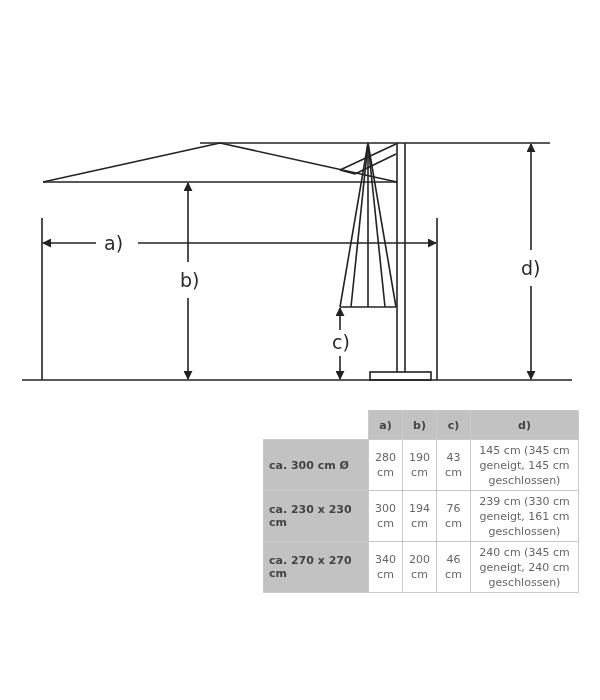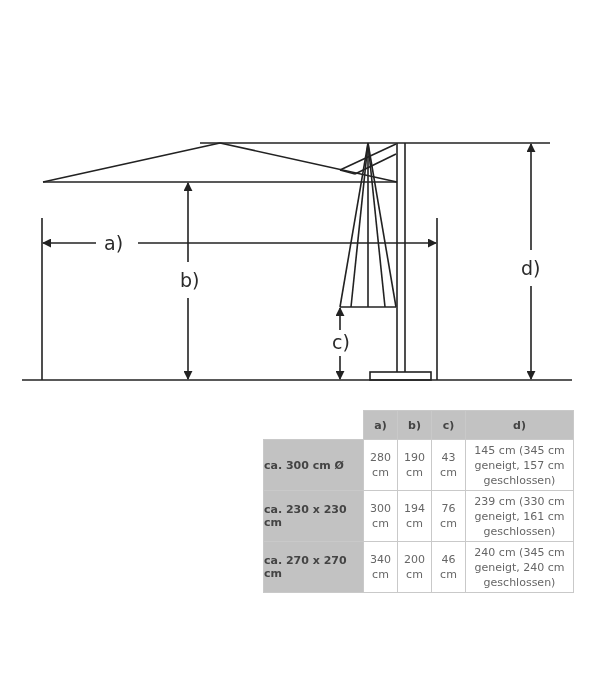--- a/index.html
+++ b/index.html
@@ -3,21 +3,21 @@
   <meta charset="utf-8">
   <style>
     html, body { margin: 0; padding: 0; background: #ffffff; }
     body { width: 600px; height: 700px; position: relative; overflow: hidden; font-family: "DejaVu Sans", sans-serif; }
     #diagram { position: absolute; left: 0; top: 0; width: 600px; height: 400px; }
     #diagram text { font-family: "DejaVu Sans", sans-serif; font-size: 19px; fill: #2a2a2a; }
     .tbl { position: absolute; left: 263px; top: 410px; border-collapse: collapse; color: #555; }
     .tbl td, .tbl th { border: 1px solid #c9c9c9; padding: 0; text-align: center; vertical-align: middle; }
     .tbl th { background: #c2c2c2; font-weight: bold; font-size: 11px; color: #444; height: 28px; }
     .tbl th.blank { background: #ffffff; border: none; border-right: 1px solid #c9c9c9; border-bottom: 1px solid #c9c9c9; }
-    .tbl td.label { background: #c2c2c2; font-weight: bold; font-size: 11px; color: #444; text-align: left; width: 99px; }
+    .tbl td.label { background: #c2c2c2; font-weight: bold; font-size: 11px; color: #444; text-align: left; padding-left: 5px; width: 99px; }
     .tbl td.val { background: #ffffff; font-size: 11px; line-height: 15px; color: #666; }
     .tbl tr.row td { height: 50px; }
     .c-a, .c-b, .c-c { width: 33px; }
     .c-d { width: 107px; }
   </style>
 </head>
 <body>
 
 <svg id="diagram" viewBox="0 0 600 400" xmlns="http://www.w3.org/2000/svg">
   <defs>
@@ -89,21 +89,21 @@
       <th class="c-c">c)</th>
       <th class="c-d">d)</th>
     </tr>
   </thead>
   <tbody>
     <tr class="row">
       <td class="label">ca. 300 cm Ø</td>
       <td class="val c-a"><span>280</span><br><span>cm</span></td>
       <td class="val c-b"><span>190</span><br><span>cm</span></td>
       <td class="val c-c"><span>43</span><br><span>cm</span></td>
-      <td class="val c-d"><span>145 cm (345 cm</span><br><span>geneigt, 157 cm</span><br><span>geschlossen)</span></td>
+      <td class="val c-d"><span>145 cm (345 cm</span><br><span>geneigt, 145 cm</span><br><span>geschlossen)</span></td>
     </tr>
     <tr class="row">
       <td class="label">ca. 230 x 230 cm</td>
       <td class="val c-a"><span>300</span><br><span>cm</span></td>
       <td class="val c-b"><span>194</span><br><span>cm</span></td>
       <td class="val c-c"><span>76</span><br><span>cm</span></td>
       <td class="val c-d"><span>239 cm (330 cm</span><br><span>geneigt, 161 cm</span><br><span>geschlossen)</span></td>
     </tr>
     <tr class="row">
       <td class="label">ca. 270 x 270 cm</td>

